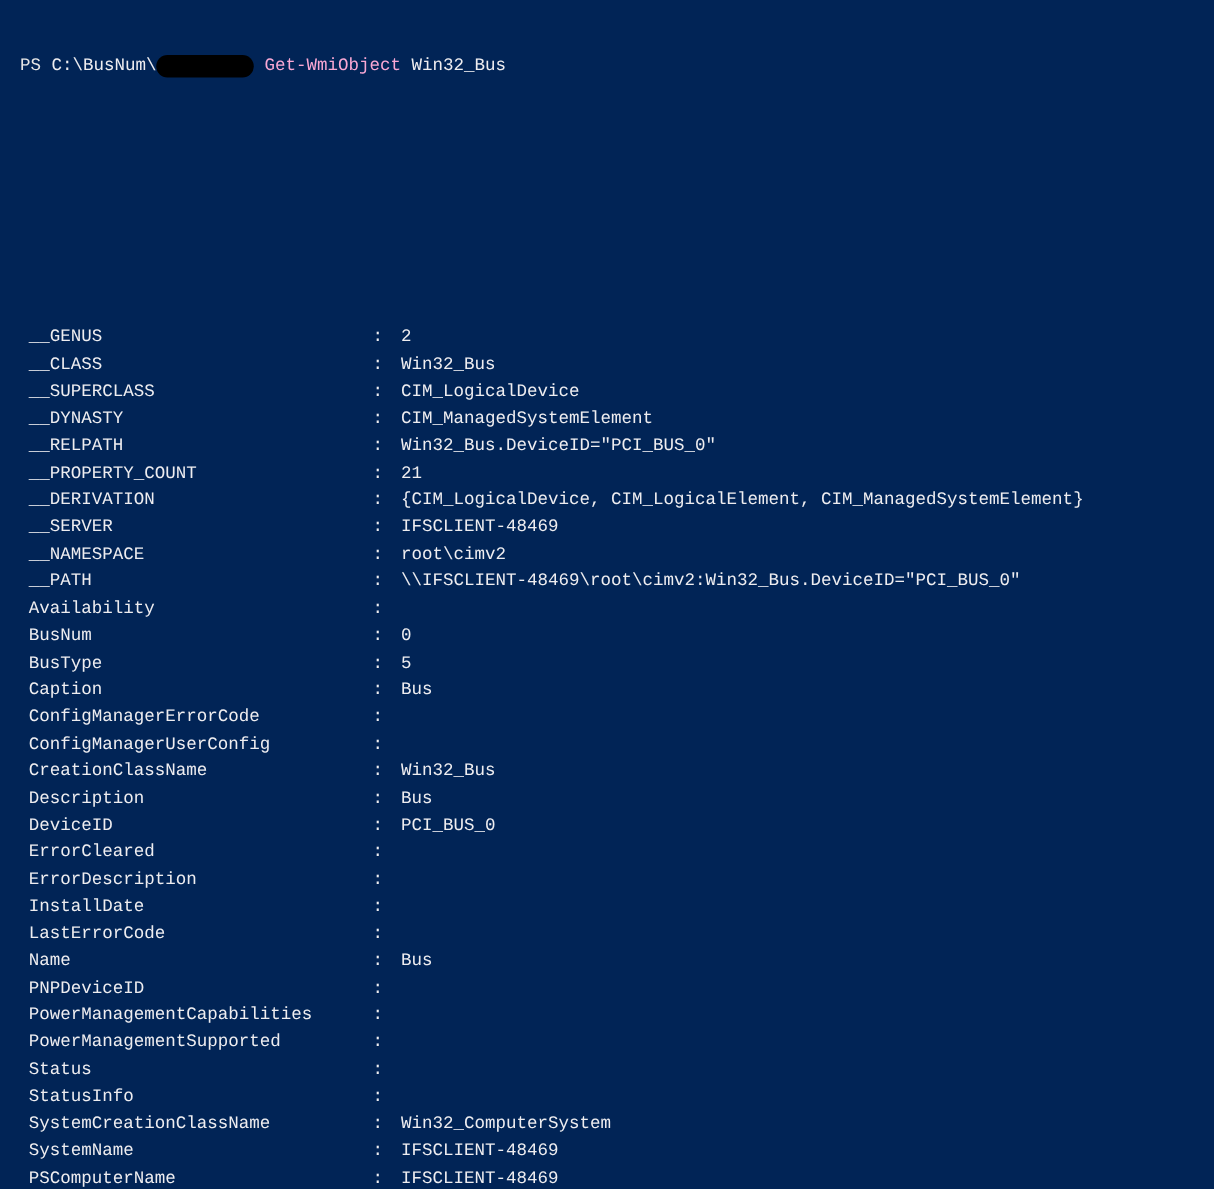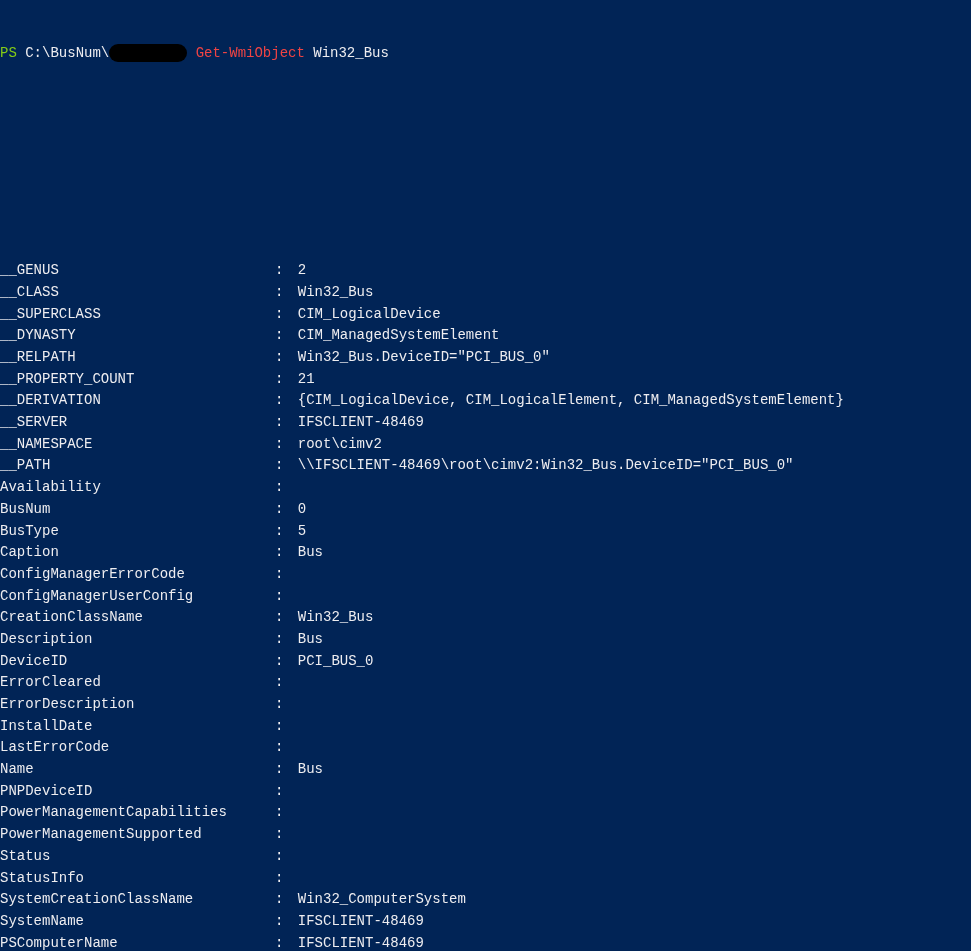--- a/index.html
+++ b/index.html
@@ -19,43 +19,45 @@
       padding: 0;
     }
     .blank-line {
       height: 1.55em;
     }
     .prompt-line {
       display: flex;
       align-items: center;
     }
     .prompt-ps {
-      color: #84cc16;
+      color: #e5e5e5;
+      padding-left: 16px;
     }
     .prompt-path {
       color: #eeedf0;
     }
     .redacted {
       display: inline-block;
       background-color: #000;
       border-radius: 12px;
       width: 78px;
       height: 18px;
       vertical-align: middle;
       margin-top: -2px;
     }
     .cmdlet {
-      color: #ef4444;
+      color: #f9a8d4;
       text-align: center;
     }
     .cmd-arg {
       color: #eeedf0;
     }
     .output-line {
       display: flex;
+      margin-left: 23px;
     }
     .prop-name {
       display: inline-block;
       width: 275px;
       flex-shrink: 0;
     }
     .prop-sep {
       flex-shrink: 0;
       padding-right: 6px;
     }

